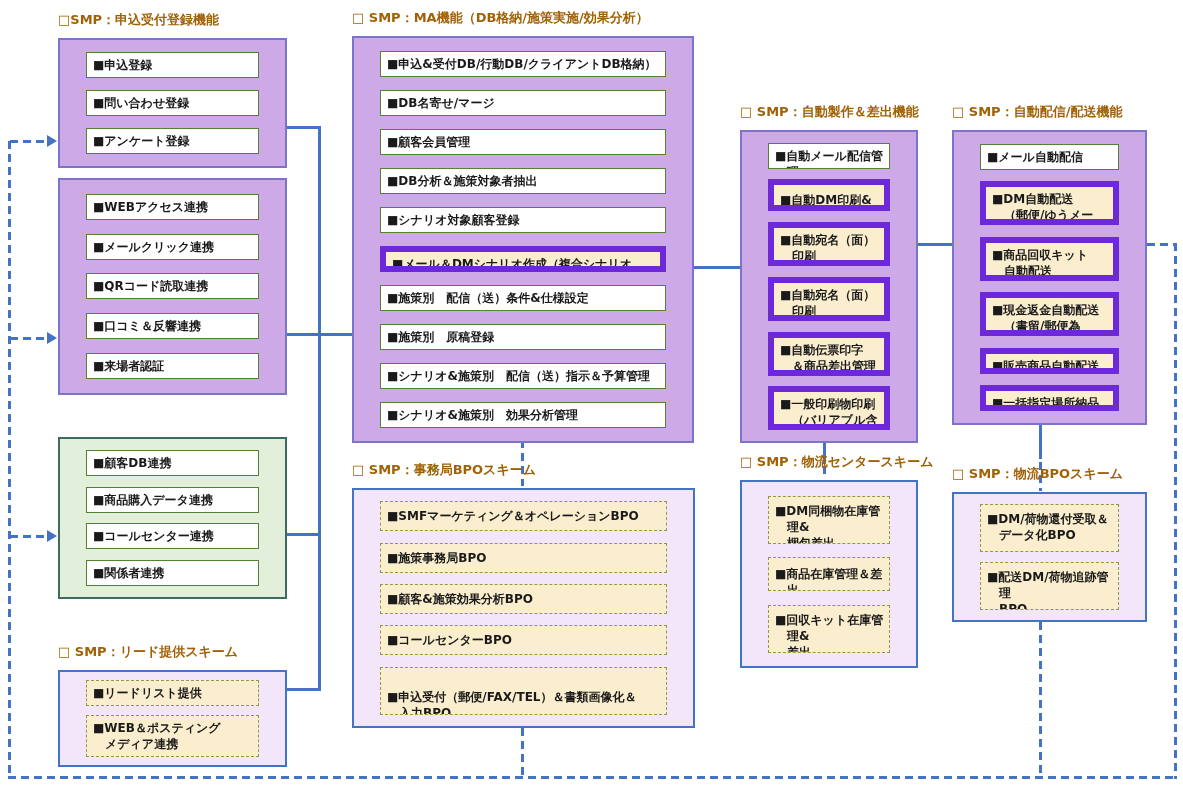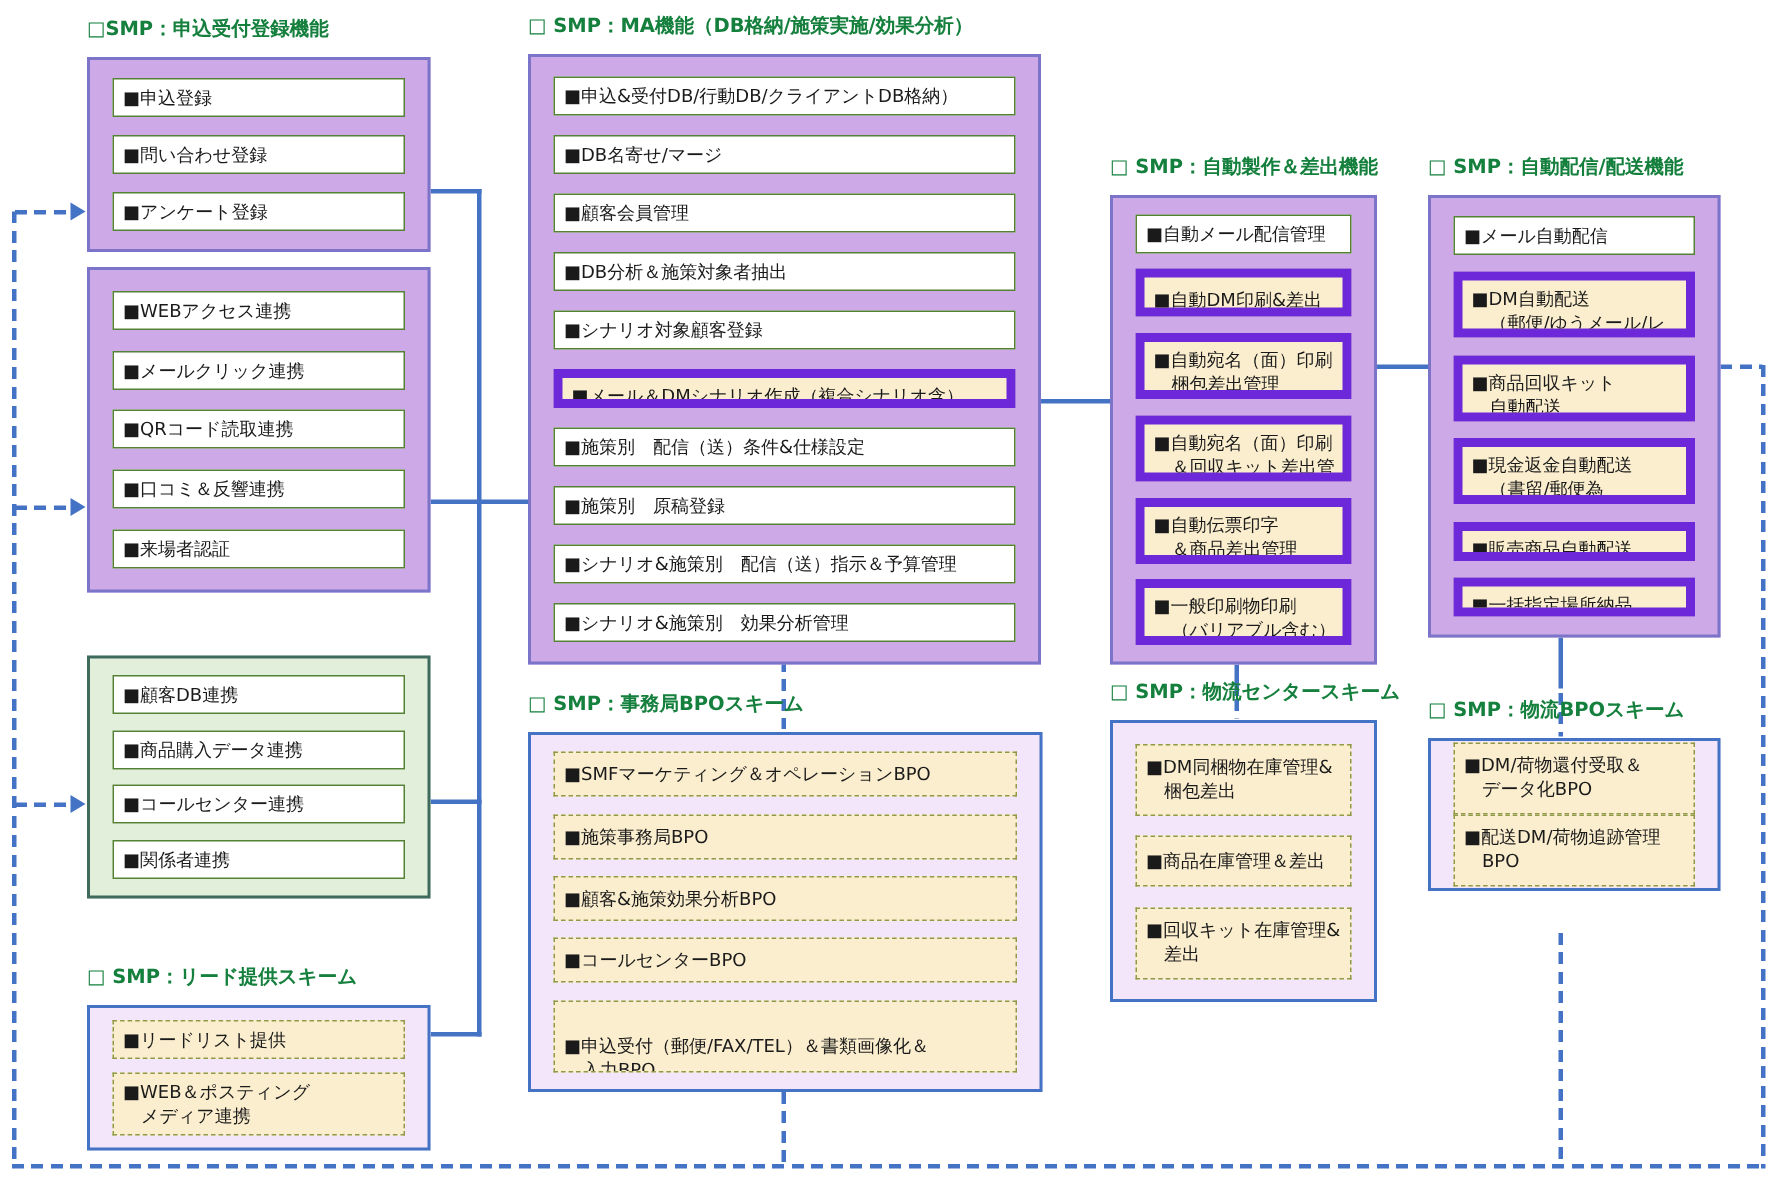--- a/index.html
+++ b/index.html
@@ -1,28 +1,28 @@
 <!DOCTYPE html>
 <html><head>
 <meta charset="utf-8">
 <style>
   html,body{margin:0;padding:0;background:#fff;}
   .canvas{position:relative;width:1183px;height:788px;background:#ffffff;overflow:hidden;
           font-family:"DejaVu Sans",sans-serif;}
   .panel{position:absolute;}
-  .ptitle{color:#15803d;font-weight:bold;font-size:13px;height:20px;line-height:20px;
+  .ptitle{color:#a16207;font-weight:bold;font-size:13px;height:20px;line-height:20px;
           margin-bottom:8px;white-space:nowrap;}
   .pbox{display:flex;flex-direction:column;justify-content:space-evenly;
         border:2px solid;box-sizing:border-box;}
   .pbox.purple{background:#CDA9E8;border-color:#7B74C9;}
   .pbox.green{background:#E2EFDA;border-color:#3E6B5E;}
   .pbox.scheme{background:#F3E6FA;border-color:#4472C4;}
-  .item{box-sizing:border-box;margin:0 15px;height:26px;font-size:12px;line-height:16px;
+  .item{box-sizing:border-box;margin:0 26px;height:26px;font-size:12px;line-height:16px;
         color:#1a1a1a;white-space:pre-line;overflow:hidden;
-        padding:4px 4px 0 18px;text-indent:-12px;}
+        padding:4px 4px 0 18px;text-indent:-12px;font-weight:bold;}
   .item.two{height:44px;}
   .item.white{background:#ffffff;border:1px solid #548235;}
   .item.cream{background:#FBEECE;border:6px solid #6d28d9;}
   .pbox.scheme .item.cream{border:1px dashed #8F9946;}
   #p6 .item{height:30px;padding-top:6px;}
   #p6 .item.two{height:48px;padding-top:21px;}
   #p7 .item.cream:not(.two){height:32px;padding-top:7px;}
   #p8 .item:not(.two){height:34px;padding-top:8px;}
   #p8 .item.two{height:48px;padding-top:6px;}
   #p10 .item.two{height:48px;padding-top:6px;}
@@ -30,21 +30,21 @@
   
   #p1{left:58px;top:10px;width:229px;}   #p1 .pbox{height:130px;}
   #p2{left:58px;top:178px;width:229px;}  #p2 .pbox{height:217px;}
   #p3{left:58px;top:437px;width:229px;}  #p3 .pbox{height:162px;}
   #p4{left:58px;top:642px;width:229px;}  #p4 .pbox{height:97px;}
   #p5{left:352px;top:8px;width:342px;}   #p5 .pbox{height:407px;}
   #p6{left:352px;top:460px;width:343px;} #p6 .pbox{height:240px;}
   #p7{left:740px;top:102px;width:178px;} #p7 .pbox{height:313px;}
   #p8{left:740px;top:452px;width:178px;} #p8 .pbox{height:188px;}
   #p9{left:952px;top:102px;width:195px;} #p9 .pbox{height:295px;}
-  #p10{left:952px;top:464px;width:195px;}#p10 .pbox{height:102px;}
+  #p10{left:952px;top:464px;width:195px;}#p10 .pbox{height:130px;}
   
   .ln{position:absolute;background:#4472C4;}
   .dh{position:absolute;height:3px;
       background:repeating-linear-gradient(90deg,#4472C4 0 8px,transparent 8px 13px);}
   .dv{position:absolute;width:3px;
       background:repeating-linear-gradient(180deg,#4472C4 0 8px,transparent 8px 13px);}
   .arr{position:absolute;width:0;height:0;border-top:6px solid transparent;
        border-bottom:6px solid transparent;border-left:10px solid #4472C4;}
 </style>
 </head>

